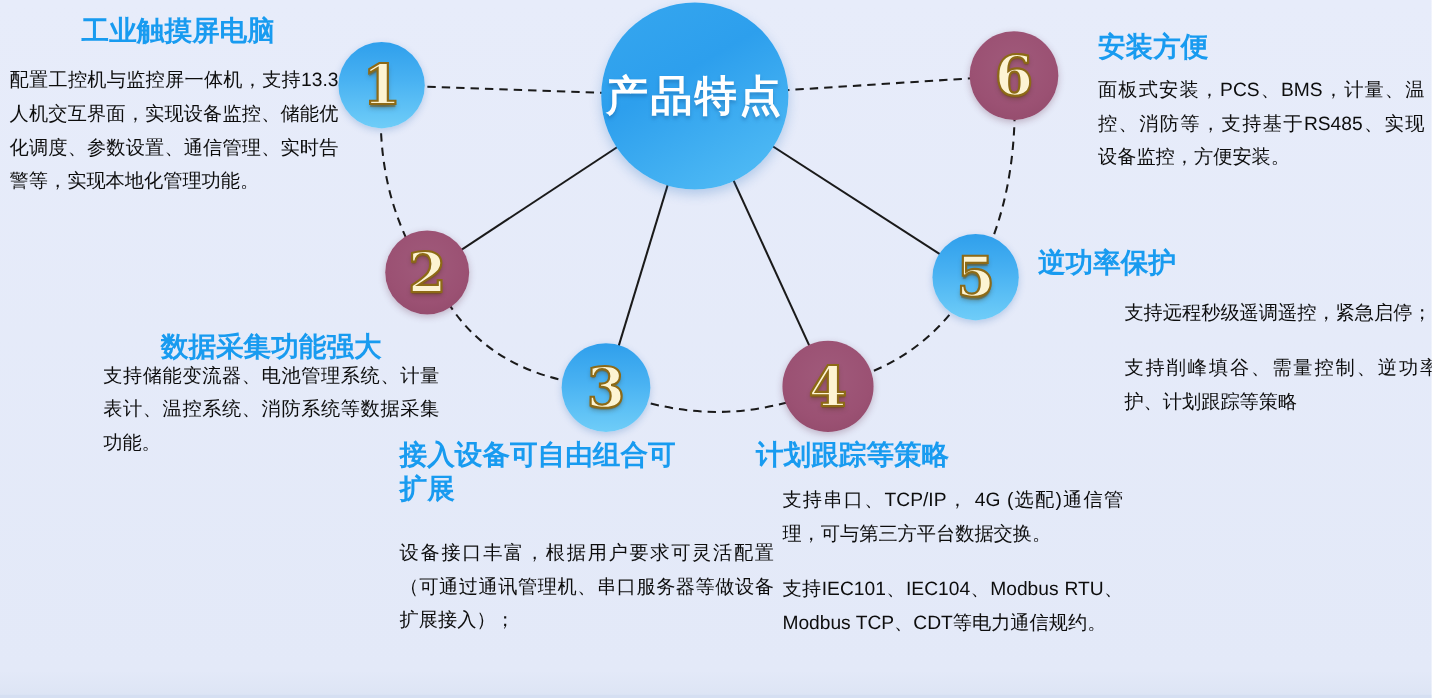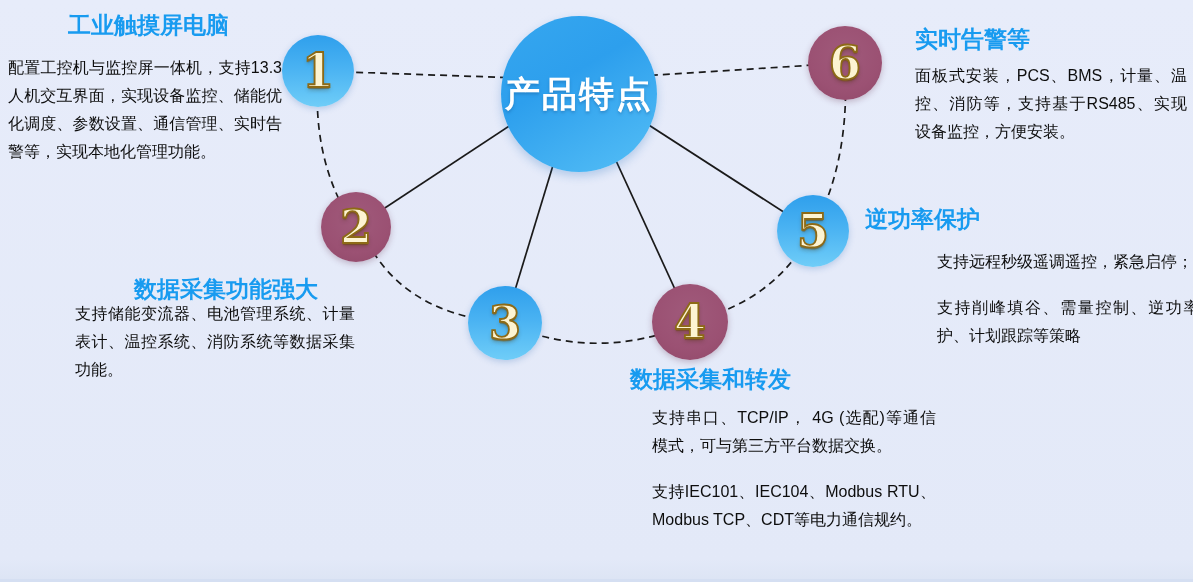--- a/index.html
+++ b/index.html
@@ -61,21 +61,21 @@
     <line x1="579" y1="80" x2="690" y2="322" stroke="#1a1a1a" stroke-width="1.7"></line>
     <line x1="579" y1="80" x2="813" y2="231" stroke="#1a1a1a" stroke-width="1.7"></line>
 
     <path d="M318,75 Q312,160 352,223" fill="none" stroke="#1a1a1a" stroke-width="1.7" stroke-dasharray="7 5"></path>
     <path d="M362,231 Q398,312 500,322" fill="none" stroke="#1a1a1a" stroke-width="1.7" stroke-dasharray="7 5"></path>
     <path d="M508,325 Q600,362 688,324" fill="none" stroke="#1a1a1a" stroke-width="1.7" stroke-dasharray="7 5"></path>
     <path d="M694,320 Q772,302 810,235" fill="none" stroke="#1a1a1a" stroke-width="1.7" stroke-dasharray="7 5"></path>
     <path d="M814,228 Q850,160 845,66" fill="none" stroke="#1a1a1a" stroke-width="1.7" stroke-dasharray="7 5"></path>
   </svg>
 
-  <div class="center-node" style="left:501px;top:16px;width:156px;height:156px;">
+  <div class="center-node" style="left:501px;top:2px;width:156px;height:156px;">
     <span class="center-label">产品特点</span>
   </div>
 
   <div class="node node-blue" style="left:282px;top:35px;width:72px;height:72px;">
     <span class="node-num">1</span>
   </div>
   <div class="node node-purple" style="left:321px;top:192px;width:70px;height:70px;">
     <span class="node-num">2</span>
   </div>
   <div class="node node-blue" style="left:468px;top:286px;width:74px;height:74px;">
@@ -90,36 +90,40 @@
   <div class="node node-purple" style="left:808px;top:26px;width:74px;height:74px;">
     <span class="node-num">6</span>
   </div>
 
   <div class="feat-title" style="left:68px;top:12px;">工业触摸屏电脑</div>
   <div class="feat-body" style="left:8px;top:54px;width:274px;">
     <p>配置工控机与监控屏一体机，支持13.3人机交互界面，实现设备监控、储能优化调度、参数设置、通信管理、实时告警等，实现本地化管理功能。</p>
   </div>
 
   <div class="feat-title" style="left:134px;top:276px;">数据采集功能强大</div>
-  <div class="feat-body" style="left:75px;top:300px;width:280px;">
+  <div class="feat-body" style="left:86px;top:300px;width:280px;">
     <p>支持储能变流器、电池管理系统、计量表计、温控系统、消防系统等数据采集功能。</p>
   </div>
 
+  <div class="feat-title" style="left:333px;top:366px;width:252px;">接入设备可自由组合可扩展</div>
+  <div class="feat-body" style="left:333px;top:448px;width:312px;">
+    <p>设备接口丰富，根据用户要求可灵活配置（可通过通讯管理机、串口服务器等做设备扩展接入）；</p>
+  </div>
 
-  <div class="feat-title" style="left:630px;top:366px;">数据采集和转发</div>
+  <div class="feat-title" style="left:630px;top:366px;">计划跟踪等策略</div>
   <div class="feat-body" style="left:652px;top:404px;width:284px;">
-    <p>支持串口、TCP/IP， 4G (选配)等通信模式，可与第三方平台数据交换。</p>
+    <p>支持串口、TCP/IP， 4G (选配)通信管理，可与第三方平台数据交换。</p>
     <p>支持IEC101、IEC104、Modbus RTU、Modbus TCP、CDT等电力通信规约。</p>
   </div>
 
   <div class="feat-title" style="left:865px;top:206px;">逆功率保护</div>
   <div class="feat-body" style="left:937px;top:248px;width:280px;">
     <p>支持远程秒级遥调遥控，紧急启停；</p>
     <p>支持削峰填谷、需量控制、逆功率保护、计划跟踪等策略</p>
   </div>
 
-  <div class="feat-title" style="left:915px;top:26px;">实时告警等</div>
+  <div class="feat-title" style="left:915px;top:26px;">安装方便</div>
   <div class="feat-body" style="left:915px;top:62px;width:272px;">
     <p>面板式安装，PCS、BMS，计量、温控、消防等，支持基于RS485、实现设备监控，方便安装。</p>
   </div>
 
   <div class="bottom-edge"></div>
 </div>
 
 </body></html>

